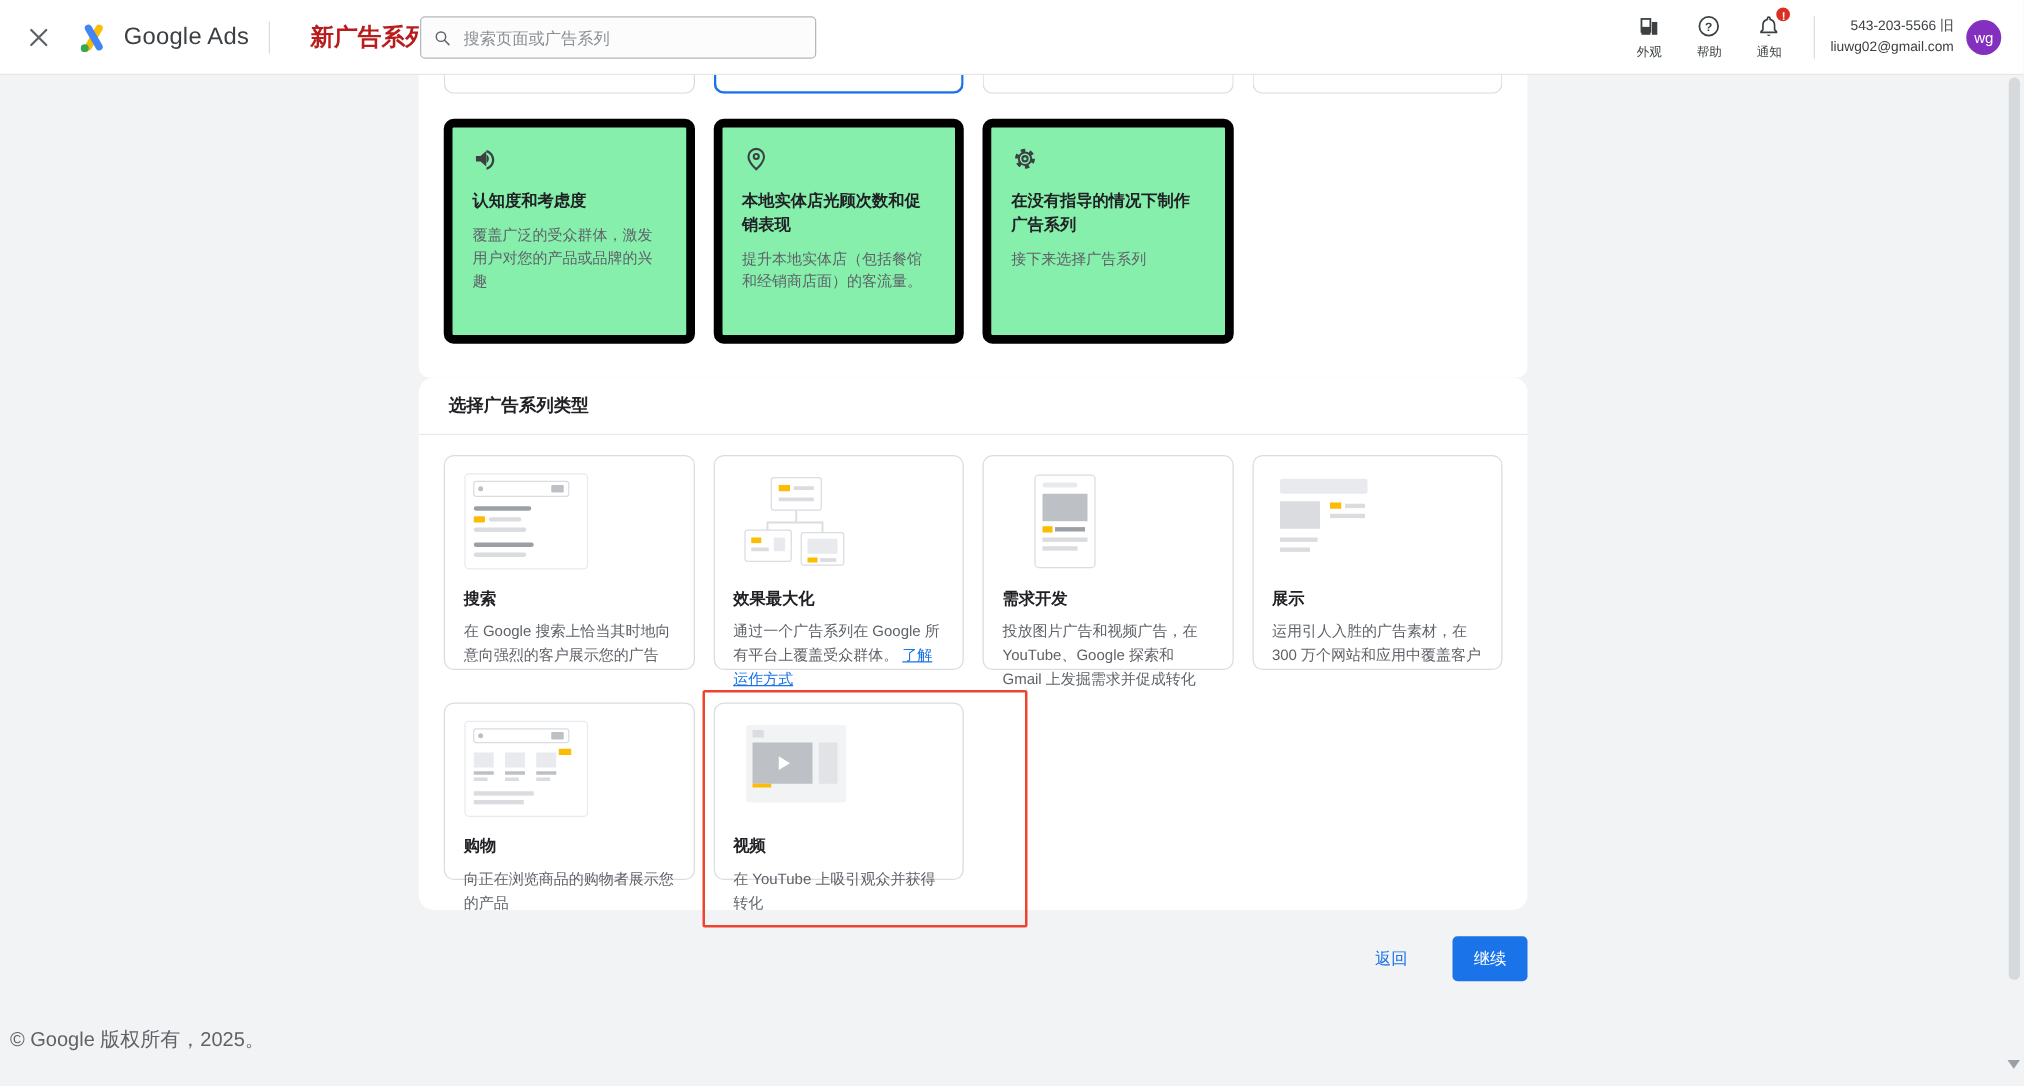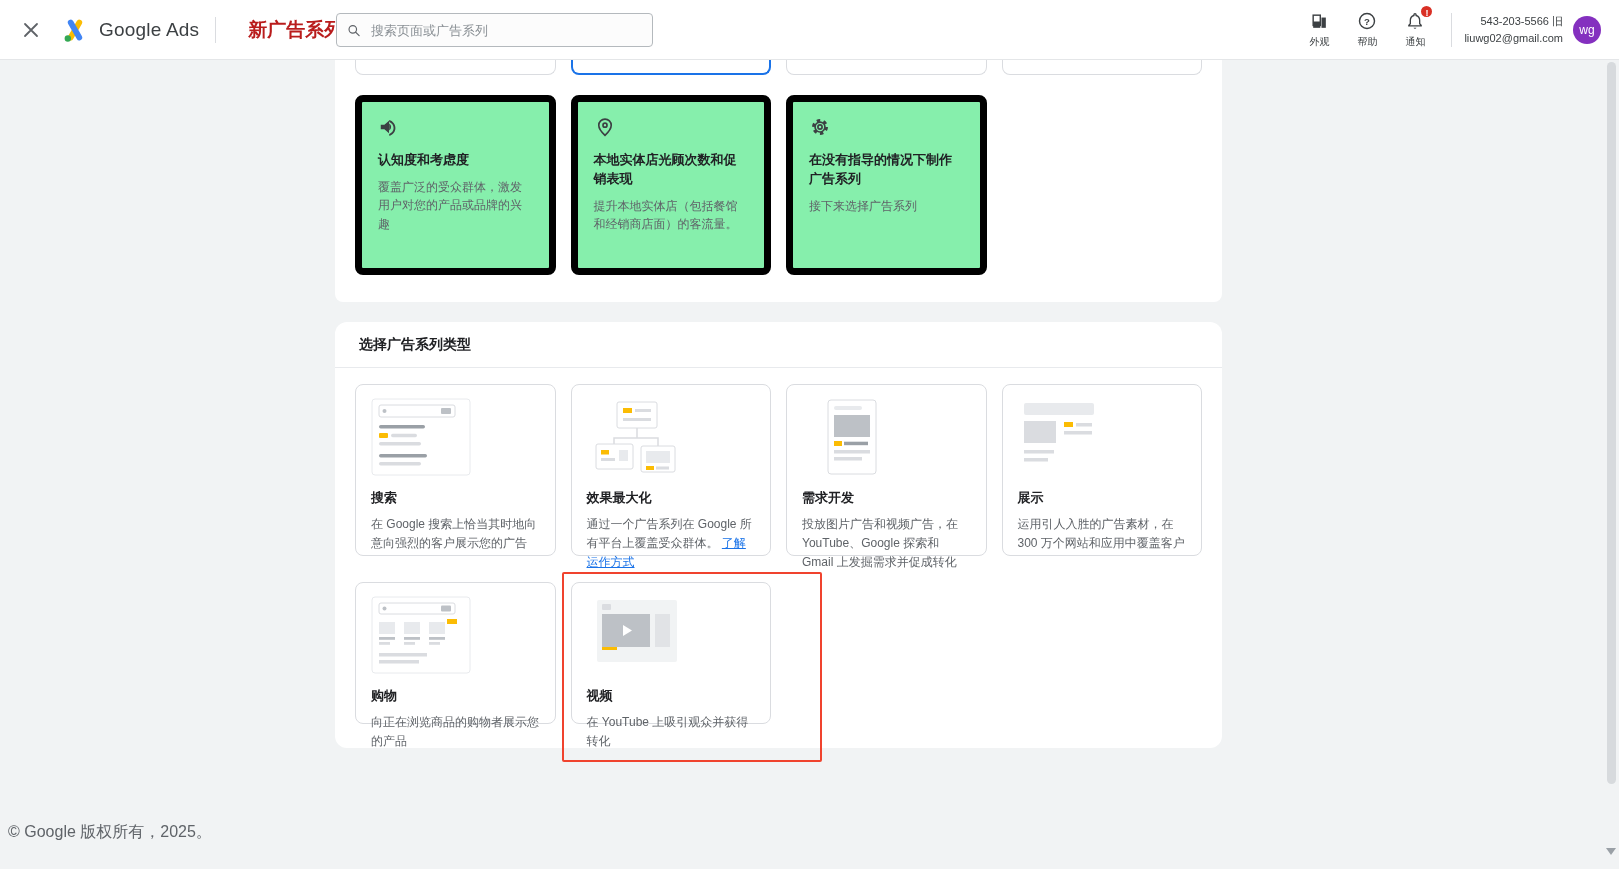--- a/index.html
+++ b/index.html
@@ -47,21 +47,21 @@
   .content { position:absolute; left:335px; top:60px; width:887px; }
   .panel { background:#fff; }
   .panel-1 { border-radius:0 0 8px 8px; padding:0 20px 27px; }
   .grid-4 { display:grid; grid-template-columns:repeat(4,1fr); gap:15px; }
   .partial-card { height:15px; border:1px solid #dadce0; border-top:none; border-radius:0 0 8px 8px; background:#fff; cursor:pointer; }
   .partial-card.selected { border:2px solid #1a73e8; border-top:none; }
   .obj-row { margin-top:20px; }
   .obj-card { border:7px solid #000000; border-radius:8px; height:180px; padding:14px 16px; overflow:hidden; cursor:pointer; background:#86efac; }
   .obj-title { font-size:13px; font-weight:700; color:#202124; margin:9px 0 8px; line-height:1.45; }
   .obj-desc { font-size:12px; color:#5f6368; line-height:1.55; }
-  .panel-2 { margin-top:20px; border-radius:12px; padding-bottom:24px; }
+  .panel-2 { border-radius:12px; padding-bottom:24px; }
   .panel-2 .heading { font-size:14px; font-weight:700; color:#202124; margin:0; padding:14px 24px 13px; }
   .hdivider { height:1px; background:#e8eaed; }
   .type-grid { display:grid; grid-template-columns:repeat(4,1fr); gap:15px; padding:16px 20px 0; }
   .type-card { border:1px solid #dadce0; border-radius:8px; padding:13px 15px; background:#fff; cursor:pointer; position:relative; z-index:1; }
   .row1 .type-card { height:172px; }
   .row2 { margin-top:10px; }
   .row2 .type-card { height:142px; }
   .type-title { font-size:13px; font-weight:700; color:#202124; margin:9px 0 8px; }
   .type-desc { font-size:12px; color:#5f6368; line-height:1.6; }
   .learn-link { color:#1a73e8; text-decoration:underline; cursor:pointer; }
@@ -305,20 +305,24 @@
           </svg>
           <div class="type-title">视频</div>
           <div class="type-desc">在 YouTube 上吸引观众并获得转化</div>
         </div>
       </div>
       <div></div>
       <div></div>
     </div>
   </section>
 
+  <div class="actions-row">
+    <button class="back-btn">返回</button>
+    <button class="continue-btn">继续</button>
+  </div>
 </main>
 
 <div class="copyright">© Google 版权所有，2025。</div>
 
 <div class="scrollbar-track">
   <div class="scrollbar-thumb"></div>
   <div class="scroll-arrow-down"></div>
 </div>
 
 </body></html>

